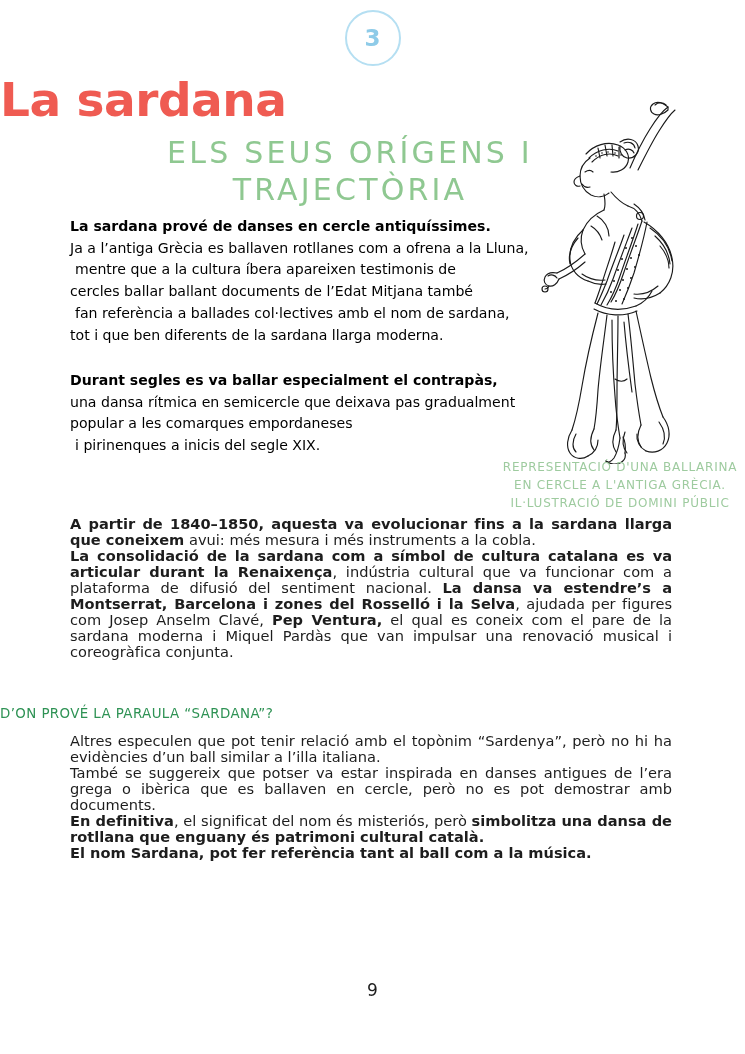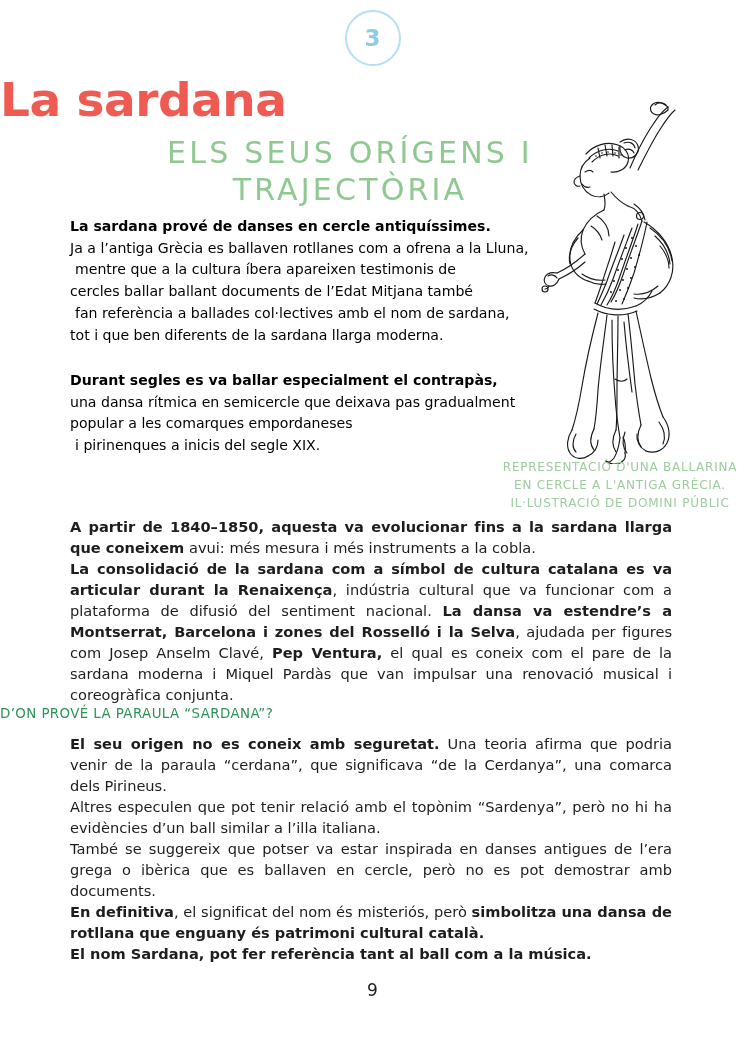--- a/index.html
+++ b/index.html
@@ -115,21 +115,21 @@
   .col-narrow .ln { white-space: nowrap; }
   .col-narrow .ln.ind { padding-left: 5px; }
   .b { font-weight: bold; }
 
   
   .body-wide {
     position: absolute;
     left: 70px;
     width: 602px;
     font-size: 14.6px;
-    line-height: 21px;
+    line-height: 16px;
     color: #1d1d1d;
   }
   .body-wide.sec-1 { top: 516px; }
   .body-wide.sec-2 { top: 733px; }
 
   .para { margin: 0; }
   .para.just { text-align: justify; text-align-last: left; }
 
   .greenhead {
     position: absolute;
@@ -317,21 +317,20 @@
   </div>
 
   <div class="body-wide sec-1">
     <p class="para just"><span class="b">A partir de 1840–1850, aquesta va evolucionar fins a la sardana llarga que coneixem</span><span> avui: més mesura i més instruments a la cobla.</span></p>
     <p class="para just"><span class="b">La consolidació de la sardana com a símbol de cultura catalana es va articular durant la Renaixença</span><span>, indústria cultural que va funcionar com a plataforma de difusió del sentiment nacional. </span><span class="b">La dansa va estendre’s a Montserrat, Barcelona i zones del Rosselló i la Selva</span><span>, ajudada per figures com Josep Anselm Clavé, </span><span class="b">Pep Ventura,</span><span> el qual es coneix com el pare de la sardana moderna i Miquel Pardàs que van impulsar una renovació musical i coreogràfica conjunta.</span></p>
   </div>
 
   <div class="greenhead">D’ON PROVÉ LA PARAULA “SARDANA”?</div>
 
   <div class="body-wide sec-2">
-    <p class="para just"><span class="b">El seu origen no es coneix amb seguretat.</span><span> Una teoria afirma que podria venir de la paraula “cerdana”, que significava “de la Cerdanya”, una comarca dels Pirineus.</span></p>
     <p class="para just">Altres especulen que pot tenir relació amb el topònim “Sardenya”, però no hi ha evidències d’un ball similar a l’illa italiana.</p>
     <p class="para just">També se suggereix que potser va estar inspirada en danses antigues de l’era grega o ibèrica que es ballaven en cercle, però no es pot demostrar amb documents.</p>
     <p class="para just"><span class="b">En definitiva</span><span>, el significat del nom és misteriós, però </span><span class="b">simbolitza una dansa de rotllana que enguany és patrimoni cultural català.</span></p>
     <p class="para"><span class="b">El nom Sardana, pot fer referència tant al ball com a la música.</span></p>
   </div>
 
   <div class="pagenum">9</div>
 
 </div>
 

